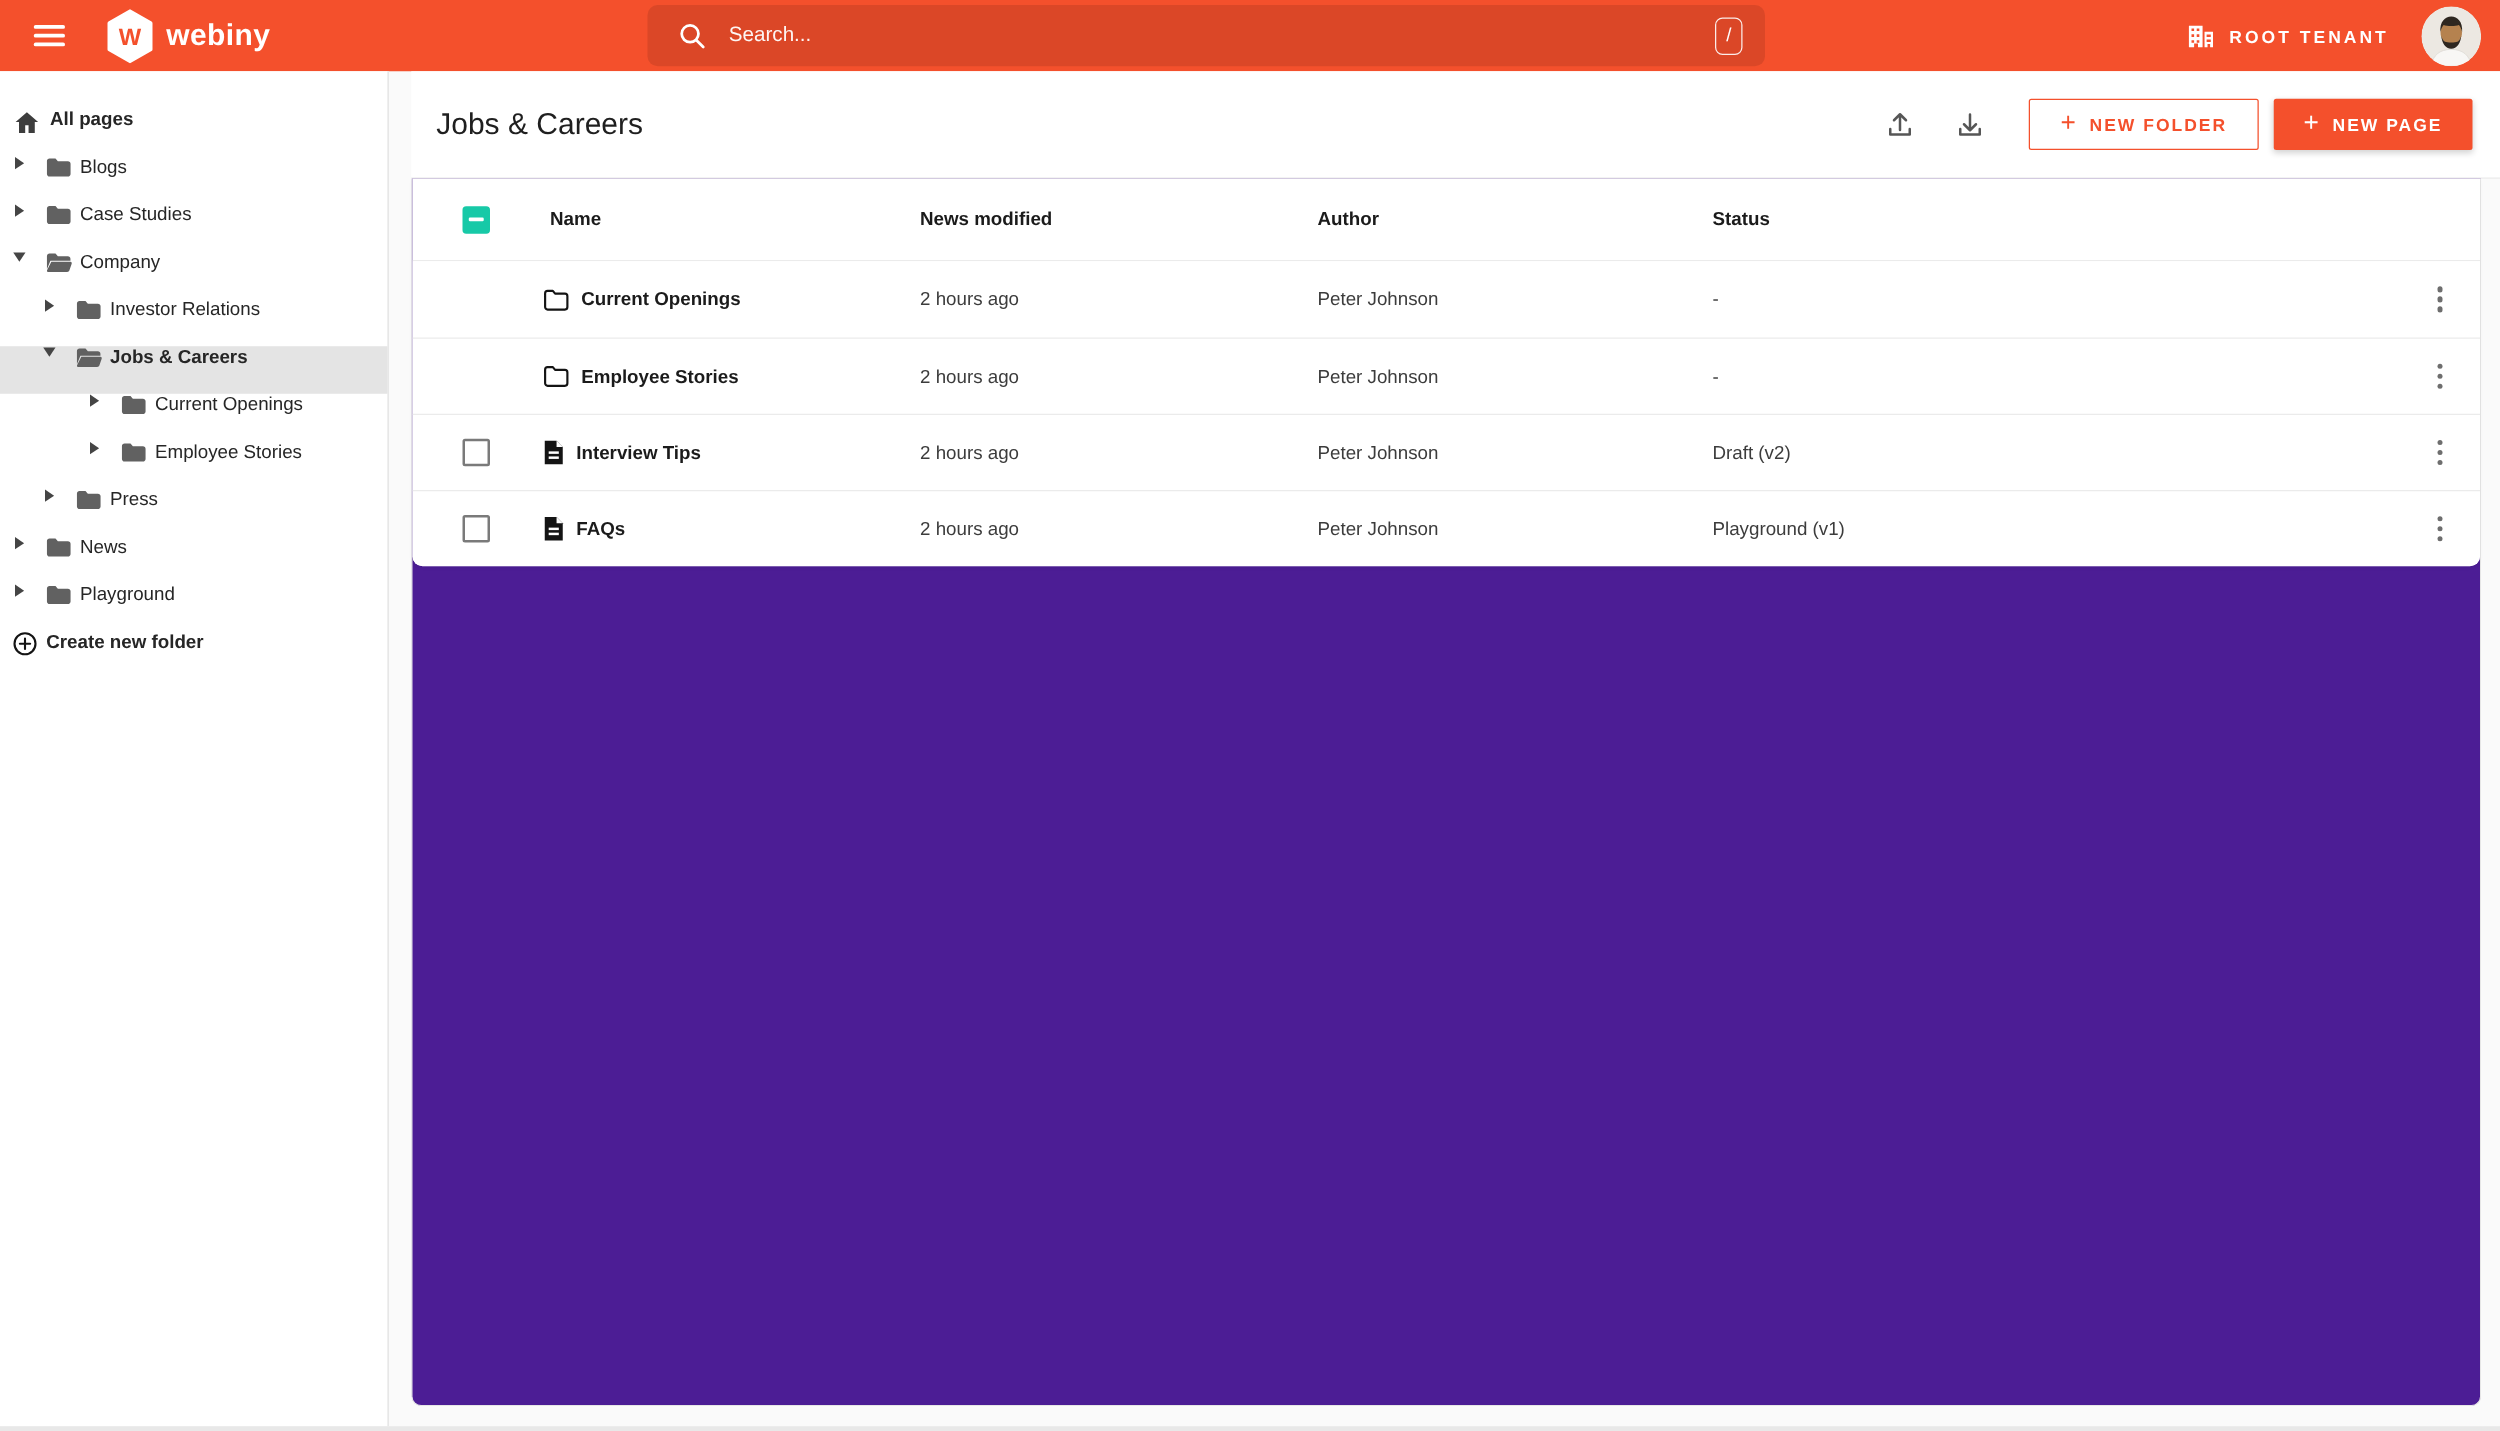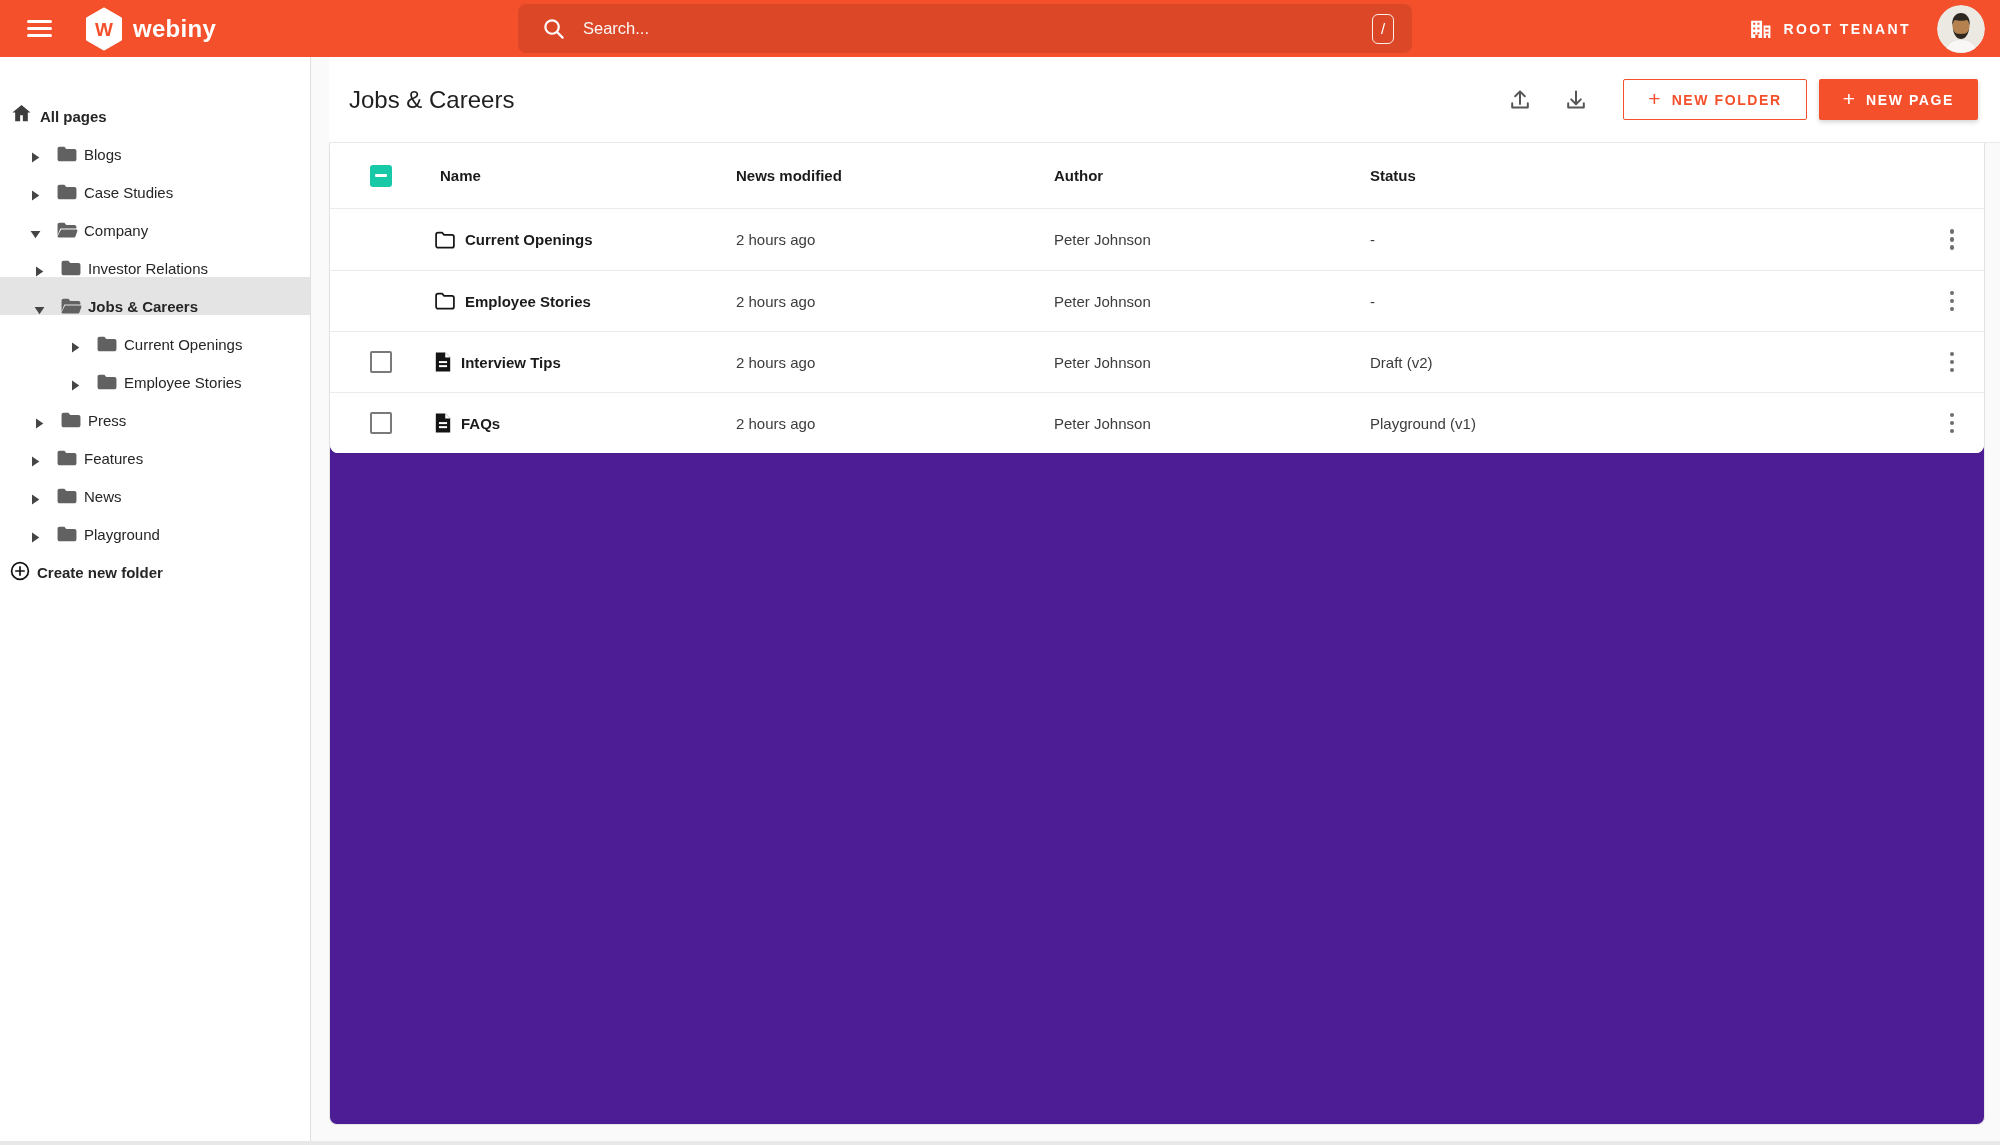--- a/index.html
+++ b/index.html
@@ -36,23 +36,23 @@
   .appbar-right { position:absolute; right:15px; top:0; height:57px; display:flex; align-items:center; gap:26px; }
   .tenant { display:flex; align-items:center; gap:10px; background:transparent; border:none; cursor:pointer; }
   .tenant-label { color:#fff; font-size:14px; font-weight:600; letter-spacing:2.4px; }
   .avatar { width:48px; height:48px; border-radius:50%; overflow:hidden; flex:none; cursor:pointer; }
 
   
   .sidebar {
     position:absolute; left:0; top:57px; width:311px; height:1084px;
     background:#fff; border-right:1px solid #e0e0e0; padding-top:30px;
   }
-  .side-row { height:38px; display:flex; align-items:flex-end; font-size:15px; color:#262626; cursor:pointer; }
+  .side-row { height:38px; display:flex; align-items:flex-start; font-size:15px; color:#262626; cursor:pointer; }
   .side-row.selected { background:#e4e4e4; font-weight:bold; }
-  .d0 { padding-left:30px; } .d1 { padding-left:34px; } .d2 { padding-left:70px; }
+  .d0 { padding-left:10px; } .d1 { padding-left:34px; } .d2 { padding-left:70px; }
   .allpages { padding-left:10px; gap:7px; font-weight:bold; }
   .caret { width:11px; display:flex; justify-content:center; margin-right:15px; flex:none; }
   .fold { width:22px; margin-right:6px; flex:none; display:flex; }
   .create-folder { padding-left:10px; gap:7px; font-weight:bold; }
 
   
   .main { position:absolute; left:329px; top:57px; width:1671px; height:1088px; }
   .main-header {
     height:86px; background:#fff; border-bottom:1px solid #eaeaea;
     display:flex; align-items:center; padding:0 22px 0 20px;
@@ -267,33 +267,20 @@
         </svg>
     </span>
     <span class="fold">
       <svg width="22" height="18" viewBox="0 0 24 20">
           <path fill="#616161" d="M1.5 4.3C1.5 3 2.5 2 3.8 2h5.3l2.1 2.4h9c1.3 0 2.3 1 2.3 2.3v9c0 1.3-1 2.3-2.3 2.3H3.8c-1.3 0-2.3-1-2.3-2.3z"></path>
         </svg>
     </span>
     <span>Press</span>
   </div>
 
-  <div class="side-row d0">
-    <span class="caret">
-      <svg width="9" height="11" viewBox="0 0 9 11">
-          <polygon points="1,0.6 8.3,5.5 1,10.4" fill="#454545"></polygon>
-        </svg>
-    </span>
-    <span class="fold">
-      <svg width="22" height="18" viewBox="0 0 24 20">
-          <path fill="#616161" d="M1.5 4.3C1.5 3 2.5 2 3.8 2h5.3l2.1 2.4h9c1.3 0 2.3 1 2.3 2.3v9c0 1.3-1 2.3-2.3 2.3H3.8c-1.3 0-2.3-1-2.3-2.3z"></path>
-        </svg>
-    </span>
-    <span>Features</span>
-  </div>
 
   <div class="side-row d0">
     <span class="caret">
       <svg width="9" height="11" viewBox="0 0 9 11">
           <polygon points="1,0.6 8.3,5.5 1,10.4" fill="#454545"></polygon>
         </svg>
     </span>
     <span class="fold">
       <svg width="22" height="18" viewBox="0 0 24 20">
           <path fill="#616161" d="M1.5 4.3C1.5 3 2.5 2 3.8 2h5.3l2.1 2.4h9c1.3 0 2.3 1 2.3 2.3v9c0 1.3-1 2.3-2.3 2.3H3.8c-1.3 0-2.3-1-2.3-2.3z"></path>

